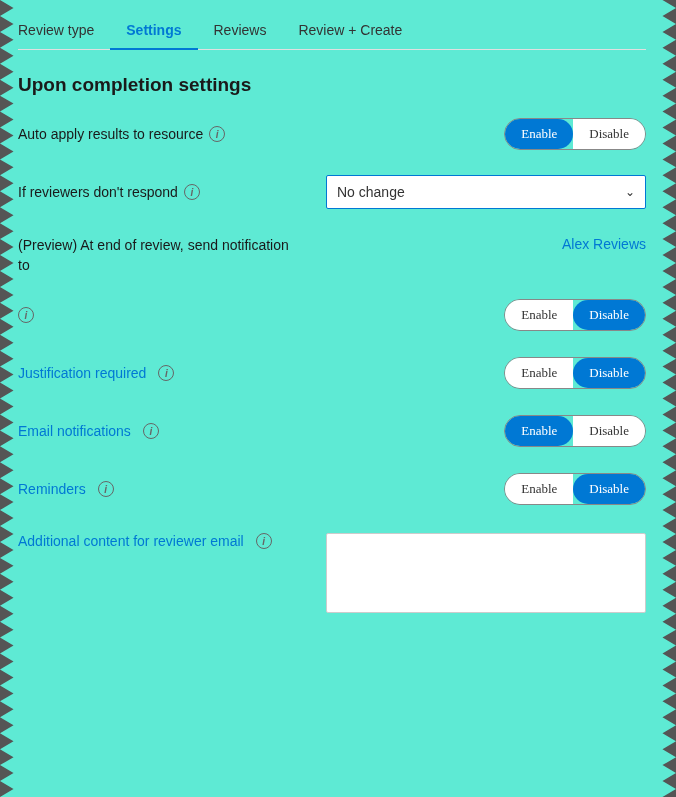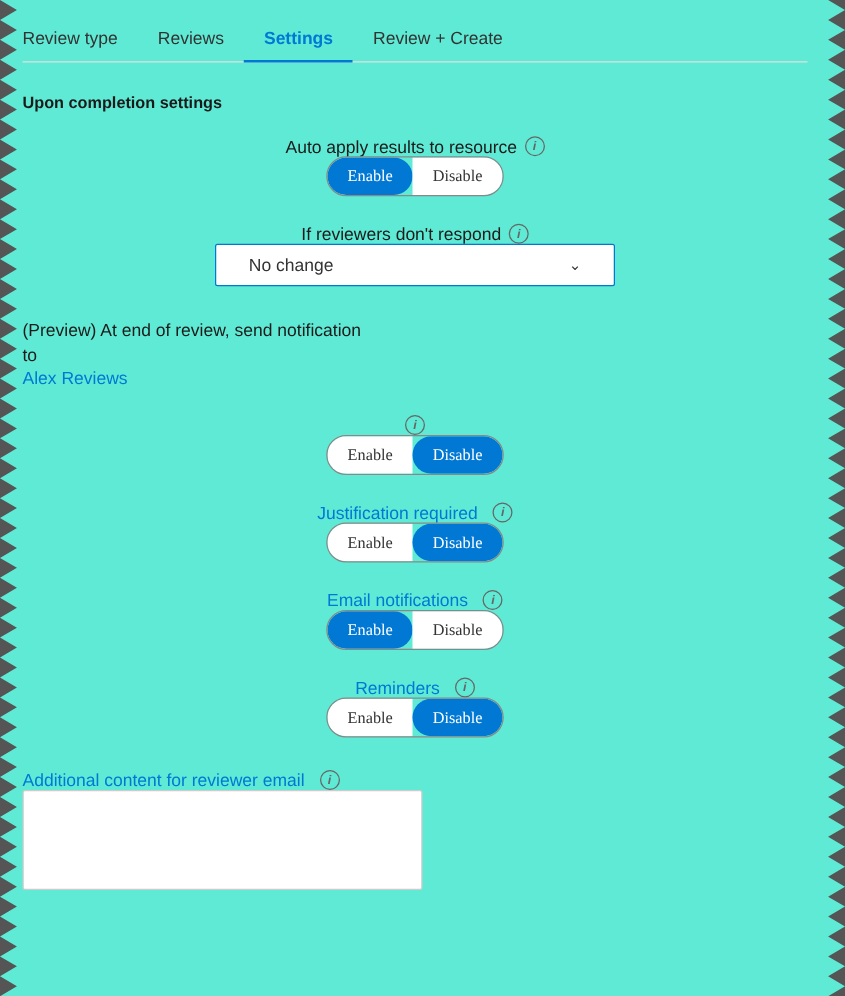--- a/index.html
+++ b/index.html
@@ -74,34 +74,33 @@
       white-space: nowrap;
     }
     .nav-tab:first-child { padding-left: 0; }
     .nav-tab.active {
       color: #0078d4;
       border-bottom: 2px solid #0078d4;
       font-weight: 600;
     }
     
     .section-heading {
-      font-size: 13px;
+      font-size: 19px;
       font-weight: 600;
       color: #1a1a1a;
       margin-bottom: 20px;
       margin-top: 4px;
     }
     
     .setting-row {
       display: flex;
       align-items: center;
       justify-content: space-between;
       margin-bottom: 22px;
       min-height: 36px;
-      flex-direction: column;
     }
     .setting-row.top-align {
       align-items: flex-start;
       padding-top: 4px;
     }
     .setting-label {
       display: flex;
       align-items: center;
       gap: 6px;
       font-size: 14px;
@@ -160,21 +159,21 @@
       color: white;
       border-radius: 18px;
     }
     
     .dropdown-select {
       display: flex;
       align-items: center;
       justify-content: space-between;
       border: 1.5px solid #0078d4;
       border-radius: 2px;
-      padding: 5px 26px;
+      padding: 5px 10px;
       width: 320px;
       height: 34px;
       font-size: 14px;
       color: #333;
       cursor: pointer;
       background: white;
     }
     .dropdown-chevron {
       font-size: 12px;
       color: #333;
@@ -209,22 +208,22 @@
     }
   </style>
 </head>
 <body>
 
 <div class="page-container">
   <div class="inner">
 
     <nav class="nav-tabs">
       <a class="nav-tab">Review type</a>
+      <a class="nav-tab active">Settings</a>
       <a class="nav-tab">Reviews</a>
-      <a class="nav-tab active">Settings</a>
       <a class="nav-tab">Review + Create</a>
     </nav>
 
     <div class="section-block">
       <h2 class="section-heading">Upon completion settings</h2>
 
       <div class="setting-row">
         <div class="setting-label">
           <span>Auto apply results to resource</span>
           <span class="info-icon">i</span>

